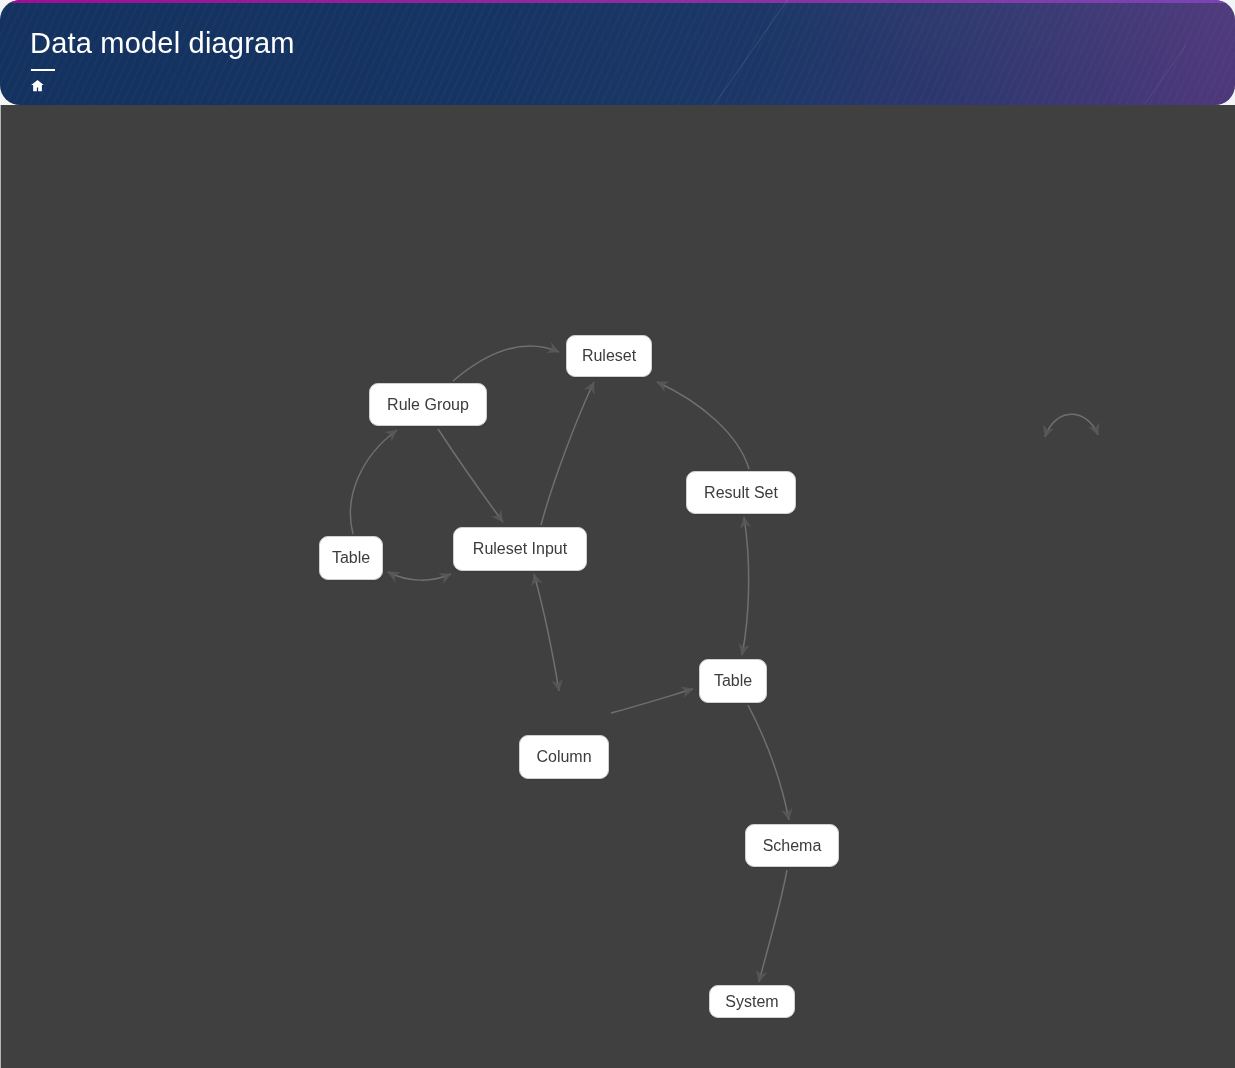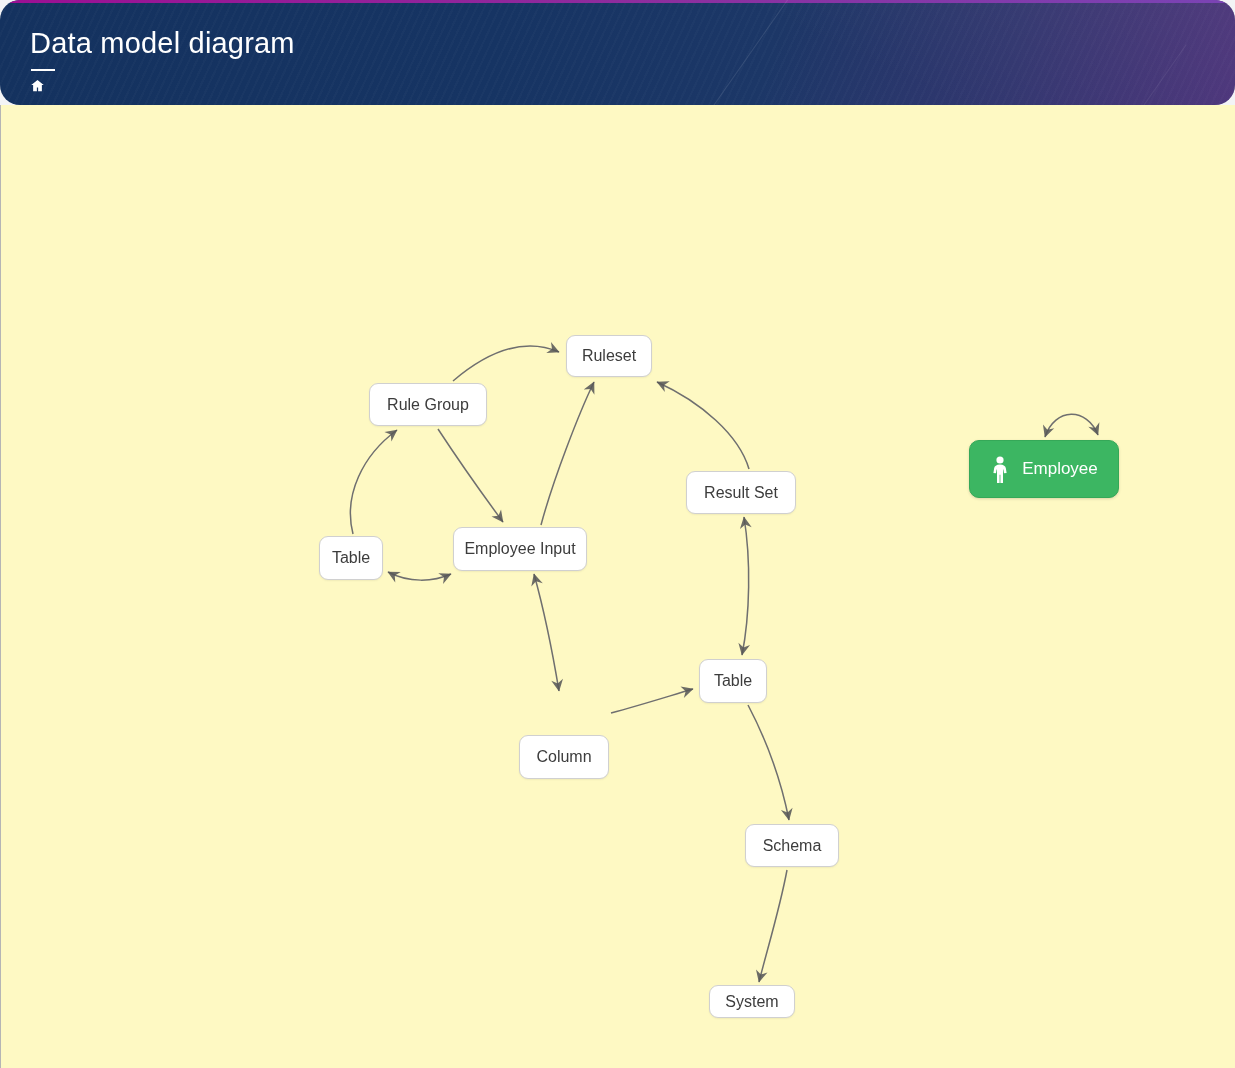--- a/index.html
+++ b/index.html
@@ -42,21 +42,21 @@
   .title-underline{
     position:absolute;left:31px;top:69px;width:24px;height:2px;background:#ffffff;
   }
   .home-link{
     position:absolute;left:30px;top:78px;width:16px;height:16px;cursor:pointer;
   }
   .home-link svg{display:block;width:15px;height:15px;fill:#ffffff;}
   
   .canvas{
     position:relative;width:1235px;height:963px;box-sizing:border-box;
-    background:#fef9c3;border-left:1px solid #b5b5b5;
+    background:#404040;border-left:1px solid #b5b5b5;
   }
   .edges{position:absolute;left:0;top:0;width:1235px;height:963px;}
   
   .node{
     position:absolute;box-sizing:border-box;
     background:#ffffff;border:1px solid #d0d0d0;border-radius:9px;
     box-shadow:0 1px 2px rgba(0,0,0,0.06);
     display:flex;align-items:center;justify-content:center;
     font-size:16px;color:#3c3c3c;cursor:pointer;user-select:none;
   }
@@ -121,33 +121,24 @@
       <path d="M 1044,332 C 1054,302 1086,302 1097,330" marker-start="url(#arrow)" marker-end="url(#arrow)"></path>
     </g>
   </svg>
 
   <div class="node" style="left:565px;top:230px;width:86px;height:42px;">Ruleset</div>
 
   <div class="node" style="left:368px;top:278px;width:118px;height:43px;">Rule Group</div>
 
   <div class="node" style="left:685px;top:366px;width:110px;height:43px;">Result Set</div>
 
-  <div class="node green" style="left:968px;top:335px;width:150px;height:58px;">
-    <span class="person">
-      <svg viewBox="0 0 20 27">
-        <circle cx="10" cy="4" r="3.6"></circle>
-        <path d="M10 8.6c-3.6 0-5.6 1.7-5.9 3.9l-0.7 4.4 2.6 0.4 0.6-3.9 0.4 0 0 13.6 2.6 0 0-8.2 0.8 0 0 8.2 2.6 0 0-13.6 0.4 0 0.6 3.9 2.6-0.4-0.7-4.4c-0.3-2.2-2.3-3.9-5.9-3.9z"></path>
-      </svg>
-    </span>
-    <span>Employee</span>
-  </div>
 
   <div class="node" style="left:318px;top:431px;width:64px;height:44px;">Table</div>
 
-  <div class="node" style="left:452px;top:422px;width:134px;height:44px;">Employee Input</div>
+  <div class="node" style="left:452px;top:422px;width:134px;height:44px;">Ruleset Input</div>
 
   <div class="node" style="left:698px;top:554px;width:68px;height:44px;">Table</div>
 
   <div class="node" style="left:518px;top:590px;width:90px;height:44px;margin-top:40px;">Column</div>
 
   <div class="node" style="left:744px;top:719px;width:94px;height:43px;text-align:center;">Schema</div>
 
   <div class="node" style="left:708px;top:880px;width:86px;height:33px;">System</div>
 </div>
 

